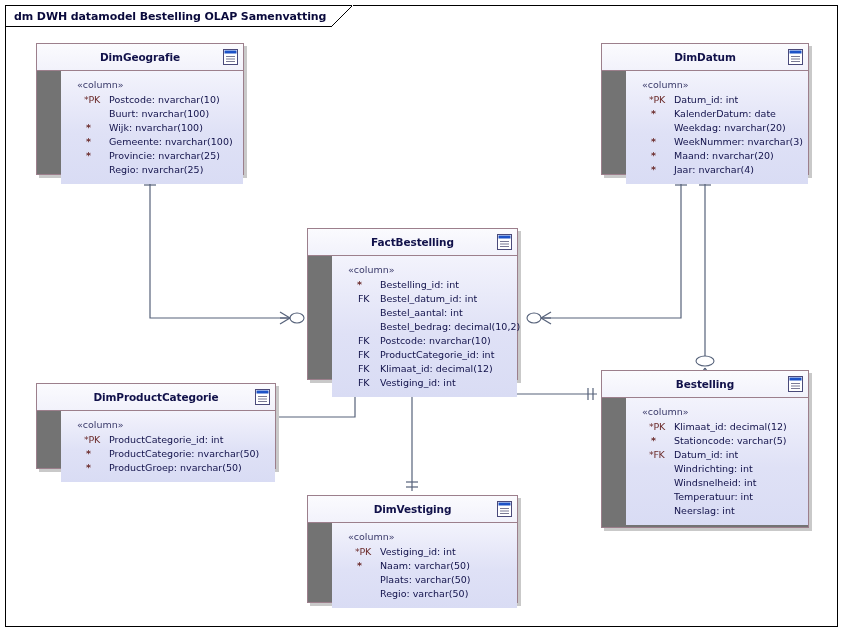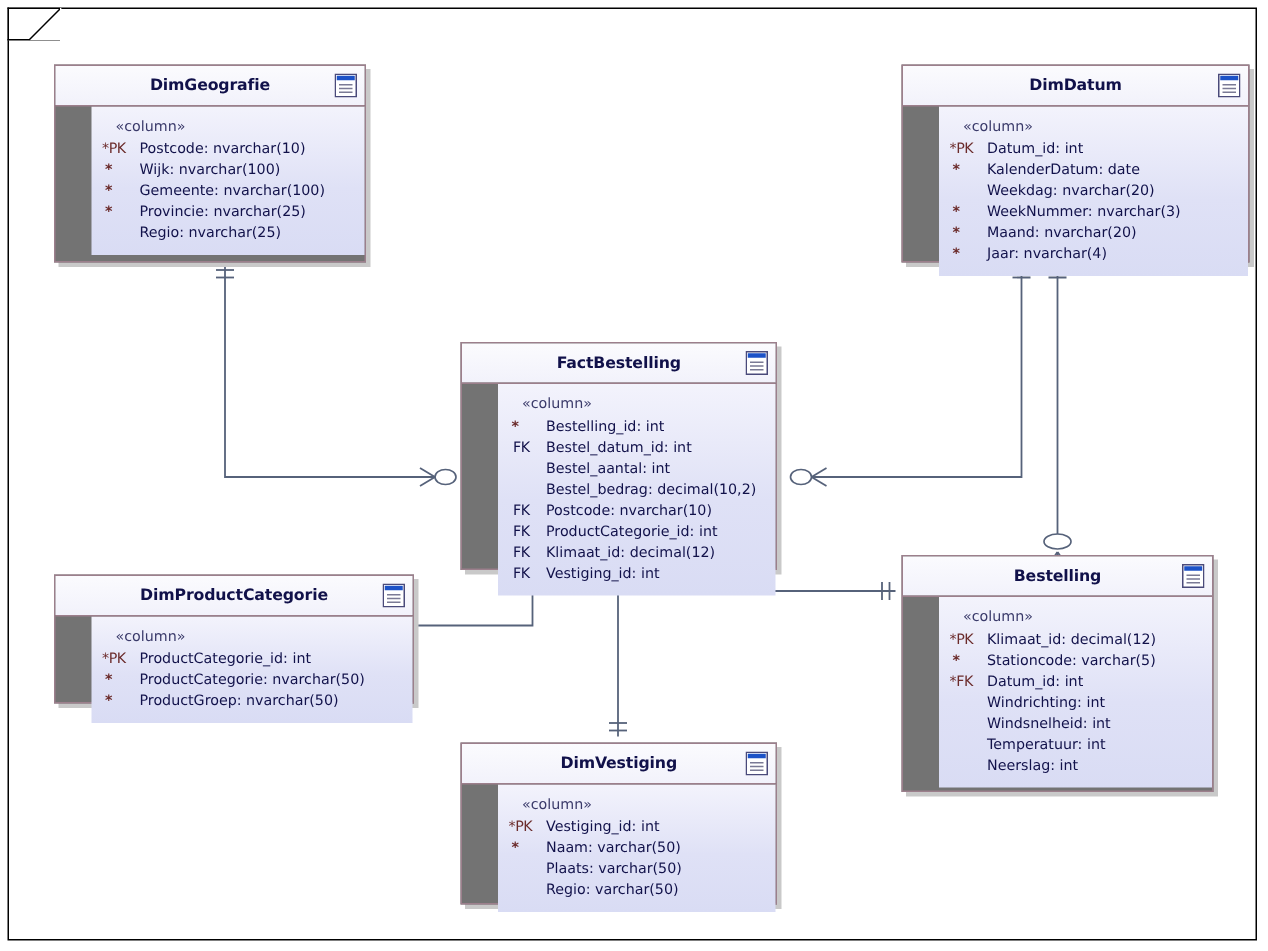--- a/index.html
+++ b/index.html
@@ -107,21 +107,21 @@
     line-height: 13px;
     white-space: nowrap;
   }
   .attr-row {
     display: flex;
     align-items: baseline;
     line-height: 14px;
     font-size: 9.5px;
     color: #11114a;
     white-space: nowrap;
-    padding-left: 4px;
+    padding-left: 20px;
   }
   .attr-marker {
     width: 28px;
     flex: 0 0 28px;
     text-align: left;
     padding-left: 3px;
     box-sizing: border-box;
     font-size: 9.5px;
     color: #6b2b2b;
     font-weight: normal;
@@ -246,38 +246,42 @@
     <rect x="3" y="12" width="9" height="1" fill="#7a7a95"></rect>
   </svg></span>
         </div>
         <div class="entity-body">
           <div class="stereotype">«column»</div>
           <div class="attr-row">
             <span class="attr-marker">*PK</span>
             <span class="attr-name">Postcode: nvarchar(10)</span>
           </div>
           <div class="attr-row">
+            <span class="attr-marker"></span>
+            <span class="attr-name">Buurt: nvarchar(100)</span>
+          </div>
+          <div class="attr-row">
             <span class="attr-marker star-only">*</span>
             <span class="attr-name">Wijk: nvarchar(100)</span>
           </div>
           <div class="attr-row">
             <span class="attr-marker star-only">*</span>
             <span class="attr-name">Gemeente: nvarchar(100)</span>
           </div>
           <div class="attr-row">
             <span class="attr-marker star-only">*</span>
             <span class="attr-name">Provincie: nvarchar(25)</span>
           </div>
           <div class="attr-row">
             <span class="attr-marker"></span>
             <span class="attr-name">Regio: nvarchar(25)</span>
           </div>
         </div>
       </div>
-      <div class="entity" style="left: 601px; top: 43px; width: 232px; height: 132px;">
+      <div class="entity" style="left: 601px; top: 43px; width: 208px; height: 132px;">
         <div class="entity-header">
           <span class="entity-title">DimDatum</span>
           <span class="note-icon">
   <svg viewBox="0 0 15 16" width="15" height="16">
     <rect x="0.5" y="0.5" width="14" height="15" fill="#ffffff" stroke="#4a4a7a" stroke-width="1"></rect>
     <rect x="1.5" y="1.5" width="12" height="3" fill="#1c52c7"></rect>
     <rect x="3" y="7" width="9" height="1" fill="#7a7a95"></rect>
     <rect x="3" y="9.5" width="9" height="1" fill="#7a7a95"></rect>
     <rect x="3" y="12" width="9" height="1" fill="#7a7a95"></rect>
   </svg></span>
@@ -458,20 +462,21 @@
           </div>
           <div class="attr-row">
             <span class="attr-marker"></span>
             <span class="attr-name">Regio: varchar(50)</span>
           </div>
         </div>
       </div>
     </div>
 
   <div id="diagram-tab">
+    <span>dm DWH datamodel Bestelling OLAP Samenvatting</span>
     <span class="tab-slant">
       <svg width="22" height="22" viewBox="0 0 22 22">
         <path d="M 0,22 L 22,0 L 22,22 Z" fill="#ffffff" stroke="none"></path>
         <path d="M 0,22 L 22,0" stroke="#000000" stroke-width="1" fill="none"></path>
         <path d="M 22,0 L 22,22" stroke="#ffffff" stroke-width="2" fill="none"></path>
       </svg>
     </span>
   </div>
 
 </div>

